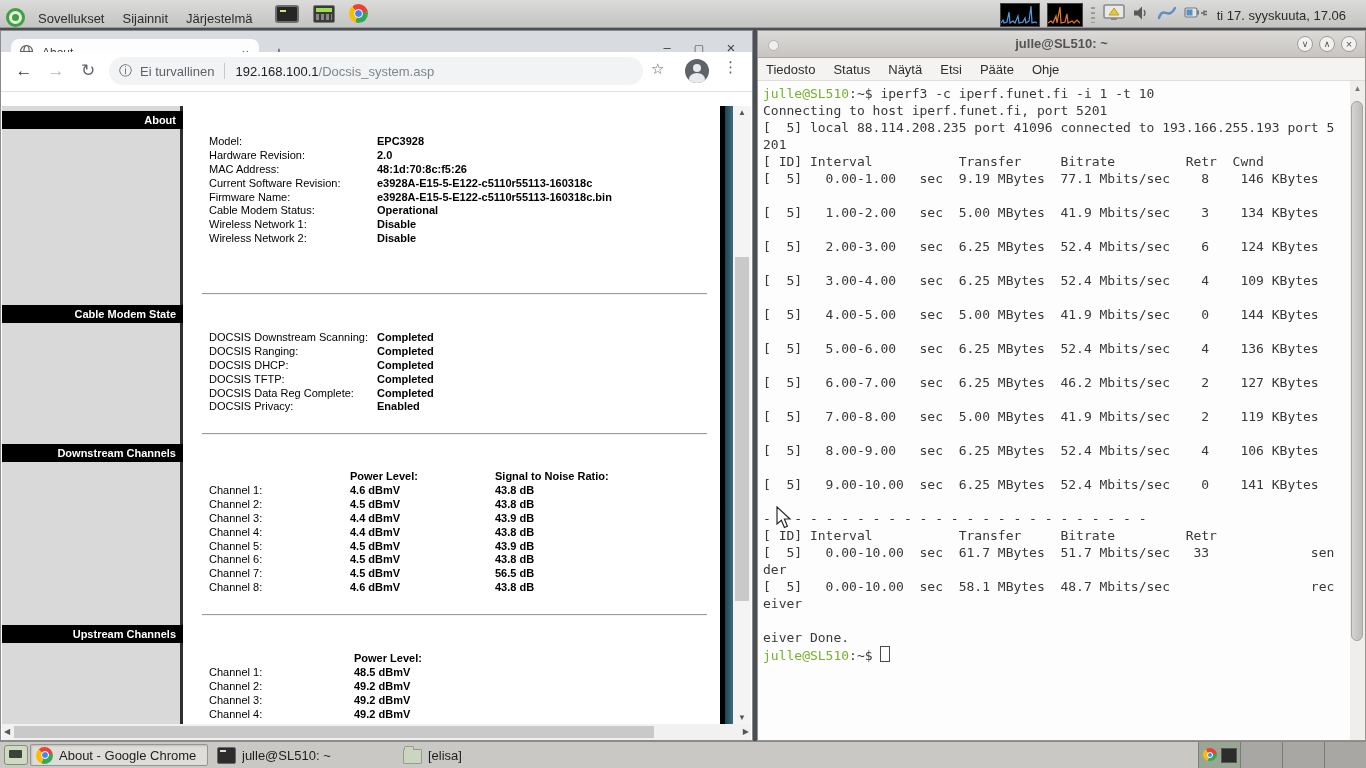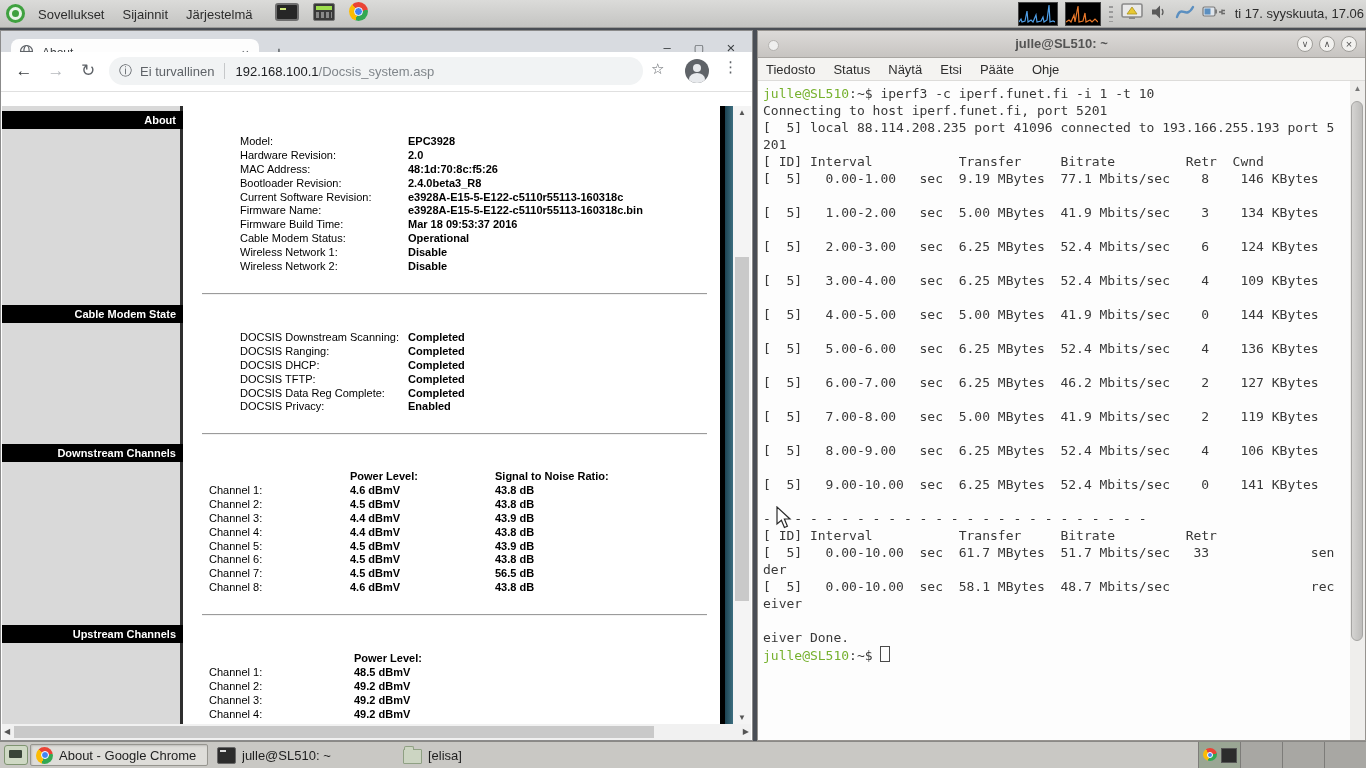--- a/index.html
+++ b/index.html
@@ -1,32 +1,32 @@
 <!DOCTYPE html>
 <html><head>
 <meta charset="utf-8">
 <style>
   html,body{margin:0;padding:0;}
   body{width:1366px;height:768px;overflow:hidden;background:#4a4e55;font-family:"Liberation Sans",sans-serif;position:relative;}
   #desktop{position:absolute;inset:0;}
 
   
-  #top-panel{position:absolute;left:0;top:0;width:1366px;height:27px;background:linear-gradient(#dbdbd9,#c4c4c2);border-bottom:1px solid #9a9a98;display:flex;align-items:center;}
+  #top-panel{position:absolute;left:0;top:0;width:1366px;height:27px;background:linear-gradient(#dbdbd9,#c4c4c2);border-bottom:1px solid #9a9a98;display:flex;align-items:flex-end;}
   .pmenu{font-size:13px;color:#2c2c2c;padding:0 9px;cursor:default;}
   #distro-logo{width:19px;height:19px;border-radius:50%;border:3px solid #3fa13f;margin:0 4px 0 6px;position:relative;box-sizing:border-box;background:#e8f4e8;}
   #distro-logo::after{content:"";position:absolute;left:3px;top:3px;width:7px;height:7px;border-radius:50%;background:#3fa13f;}
   .launcher{margin-left:14px;position:relative;}
   .term-glyph{display:inline-block;width:24px;height:18px;background:#262626;border:2px solid #6e6e6e;border-radius:3px;box-sizing:border-box;position:relative;}
   .term-glyph::after{content:"";position:absolute;left:3px;top:3px;width:6px;height:2px;background:#cfe87a;}
   .calc-glyph{display:inline-block;width:22px;height:18px;background:#3a3a3a;border:1px solid #777;border-radius:2px;box-sizing:border-box;position:relative;}
   .calc-glyph::before{content:"";position:absolute;left:2px;top:2px;right:2px;height:4px;background:#9ede4e;}
   .calc-glyph::after{content:"";position:absolute;left:2px;top:8px;right:2px;bottom:2px;background:repeating-linear-gradient(90deg,#888 0 3px,#3a3a3a 3px 5px);}
   .chrome-glyph{display:inline-block;width:19px;height:19px;border-radius:50%;background:conic-gradient(from -40deg,#ea4335 0 120deg,#34a853 120deg 240deg,#fbbc05 240deg 360deg);position:relative;}
   .chrome-glyph::after{content:"";position:absolute;left:5px;top:5px;width:9px;height:9px;border-radius:50%;background:#4285f4;border:1.5px solid #fff;box-sizing:border-box;}
-  #panel-right{margin-left:auto;display:flex;align-items:center;gap:7px;padding-right:2px;}
+  #panel-right{margin-left:auto;display:flex;align-items:center;gap:7px;padding-right:20px;}
   .graph-applet{width:38px;height:22px;background:#000;border:1px solid #444;}
   .grip{width:4px;height:16px;background:repeating-linear-gradient(#9a9a9a 0 2px,transparent 2px 5px);margin:0 1px;}
   #clock{font-size:13px;color:#2c2c2c;white-space:nowrap;}
 
   
   #browser{position:absolute;left:0;top:30px;width:753px;height:711px;background:#fff;border:1px solid #8b8b8b;box-sizing:border-box;}
   #tabstrip{position:absolute;left:0;top:0;width:100%;height:36px;background:#d8dbe0;}
   #tab{position:absolute;left:10px;top:8px;width:248px;height:28px;background:#fdfdfd;border-radius:8px 8px 0 0;display:flex;align-items:center;padding:0 8px;box-sizing:border-box;}
   #tab-title{font-size:12px;color:#3c4043;margin-left:8px;flex:1;}
   .tab-close{font-size:13px;color:#5f6368;padding:0 2px;}
@@ -55,21 +55,21 @@
   #menu-dots{position:absolute;left:722px;top:6px;font-size:15px;color:#5f6368;} #menu-dots::before{content:"⋮";}
 
   
   #page-content{position:absolute;left:1px;top:75px;width:749px;height:618px;background:#fff;overflow:hidden;}
   #side{position:absolute;left:0;top:0;width:178px;height:100%;background:#d9d9d9;}
   #side-border{position:absolute;left:178px;top:0;width:3px;height:100%;background:#2e2e2e;}
   .sbar{position:absolute;left:0;width:181px;height:18px;background:#000;color:#fff;font-size:11px;font-weight:bold;text-align:right;line-height:18px;padding-right:7px;box-sizing:border-box;}
   .rule{position:absolute;left:200px;width:505px;height:0;border-top:1px solid #9b9b9b;border-bottom:1px solid #f2f2f2;}
   .mtable{position:absolute;left:207px;font-size:11px;color:#000;}
   .trow{height:13.9px;line-height:13.9px;white-space:nowrap;}
-  .g2{display:grid;grid-template-columns:168px auto;margin-left:31px;}
+  .g2{display:grid;grid-template-columns:168px auto;}
   .g3{display:grid;grid-template-columns:141px 145px auto;}
   .g2u{display:grid;grid-template-columns:145px auto;}
   .b{font-weight:bold;}
   
   #page-stripe{position:absolute;left:718px;top:0;width:13px;height:100%;background:linear-gradient(90deg,#000 0 5px,#1d4352 5px,#3c6e80 13px);}
   #page-vscroll{position:absolute;left:731px;top:0;width:18px;height:100%;background:#f4f4f4;}
   #page-vthumb{position:absolute;left:2px;top:151px;width:14px;height:344px;background:#c9c9c9;}
   .sarrow{position:absolute;left:0;width:18px;text-align:center;font-size:8px;color:#555;}
   #pv-up{top:2px;} #pv-up::before{content:"▲";}
   #pv-down{bottom:2px;} #pv-down::before{content:"▼";}
@@ -215,34 +215,26 @@
           </div>
           <div class="trow g2">
             <span>Hardware Revision:</span>
             <span class="b">2.0</span>
           </div>
           <div class="trow g2">
             <span>MAC Address:</span>
             <span class="b">48:1d:70:8c:f5:26</span>
           </div>
           <div class="trow g2">
-            <span>Bootloader Revision:</span>
-            <span class="b">2.4.0beta3_R8</span>
-          </div>
-          <div class="trow g2">
             <span>Current Software Revision:</span>
             <span class="b">e3928A-E15-5-E122-c5110r55113-160318c</span>
           </div>
           <div class="trow g2">
             <span>Firmware Name:</span>
             <span class="b">e3928A-E15-5-E122-c5110r55113-160318c.bin</span>
-          </div>
-          <div class="trow g2">
-            <span>Firmware Build Time:</span>
-            <span class="b">Mar 18 09:53:37 2016</span>
           </div>
           <div class="trow g2">
             <span>Cable Modem Status:</span>
             <span class="b">Operational</span>
           </div>
           <div class="trow g2">
             <span>Wireless Network 1:</span>
             <span class="b">Disable</span>
           </div>
           <div class="trow g2">

